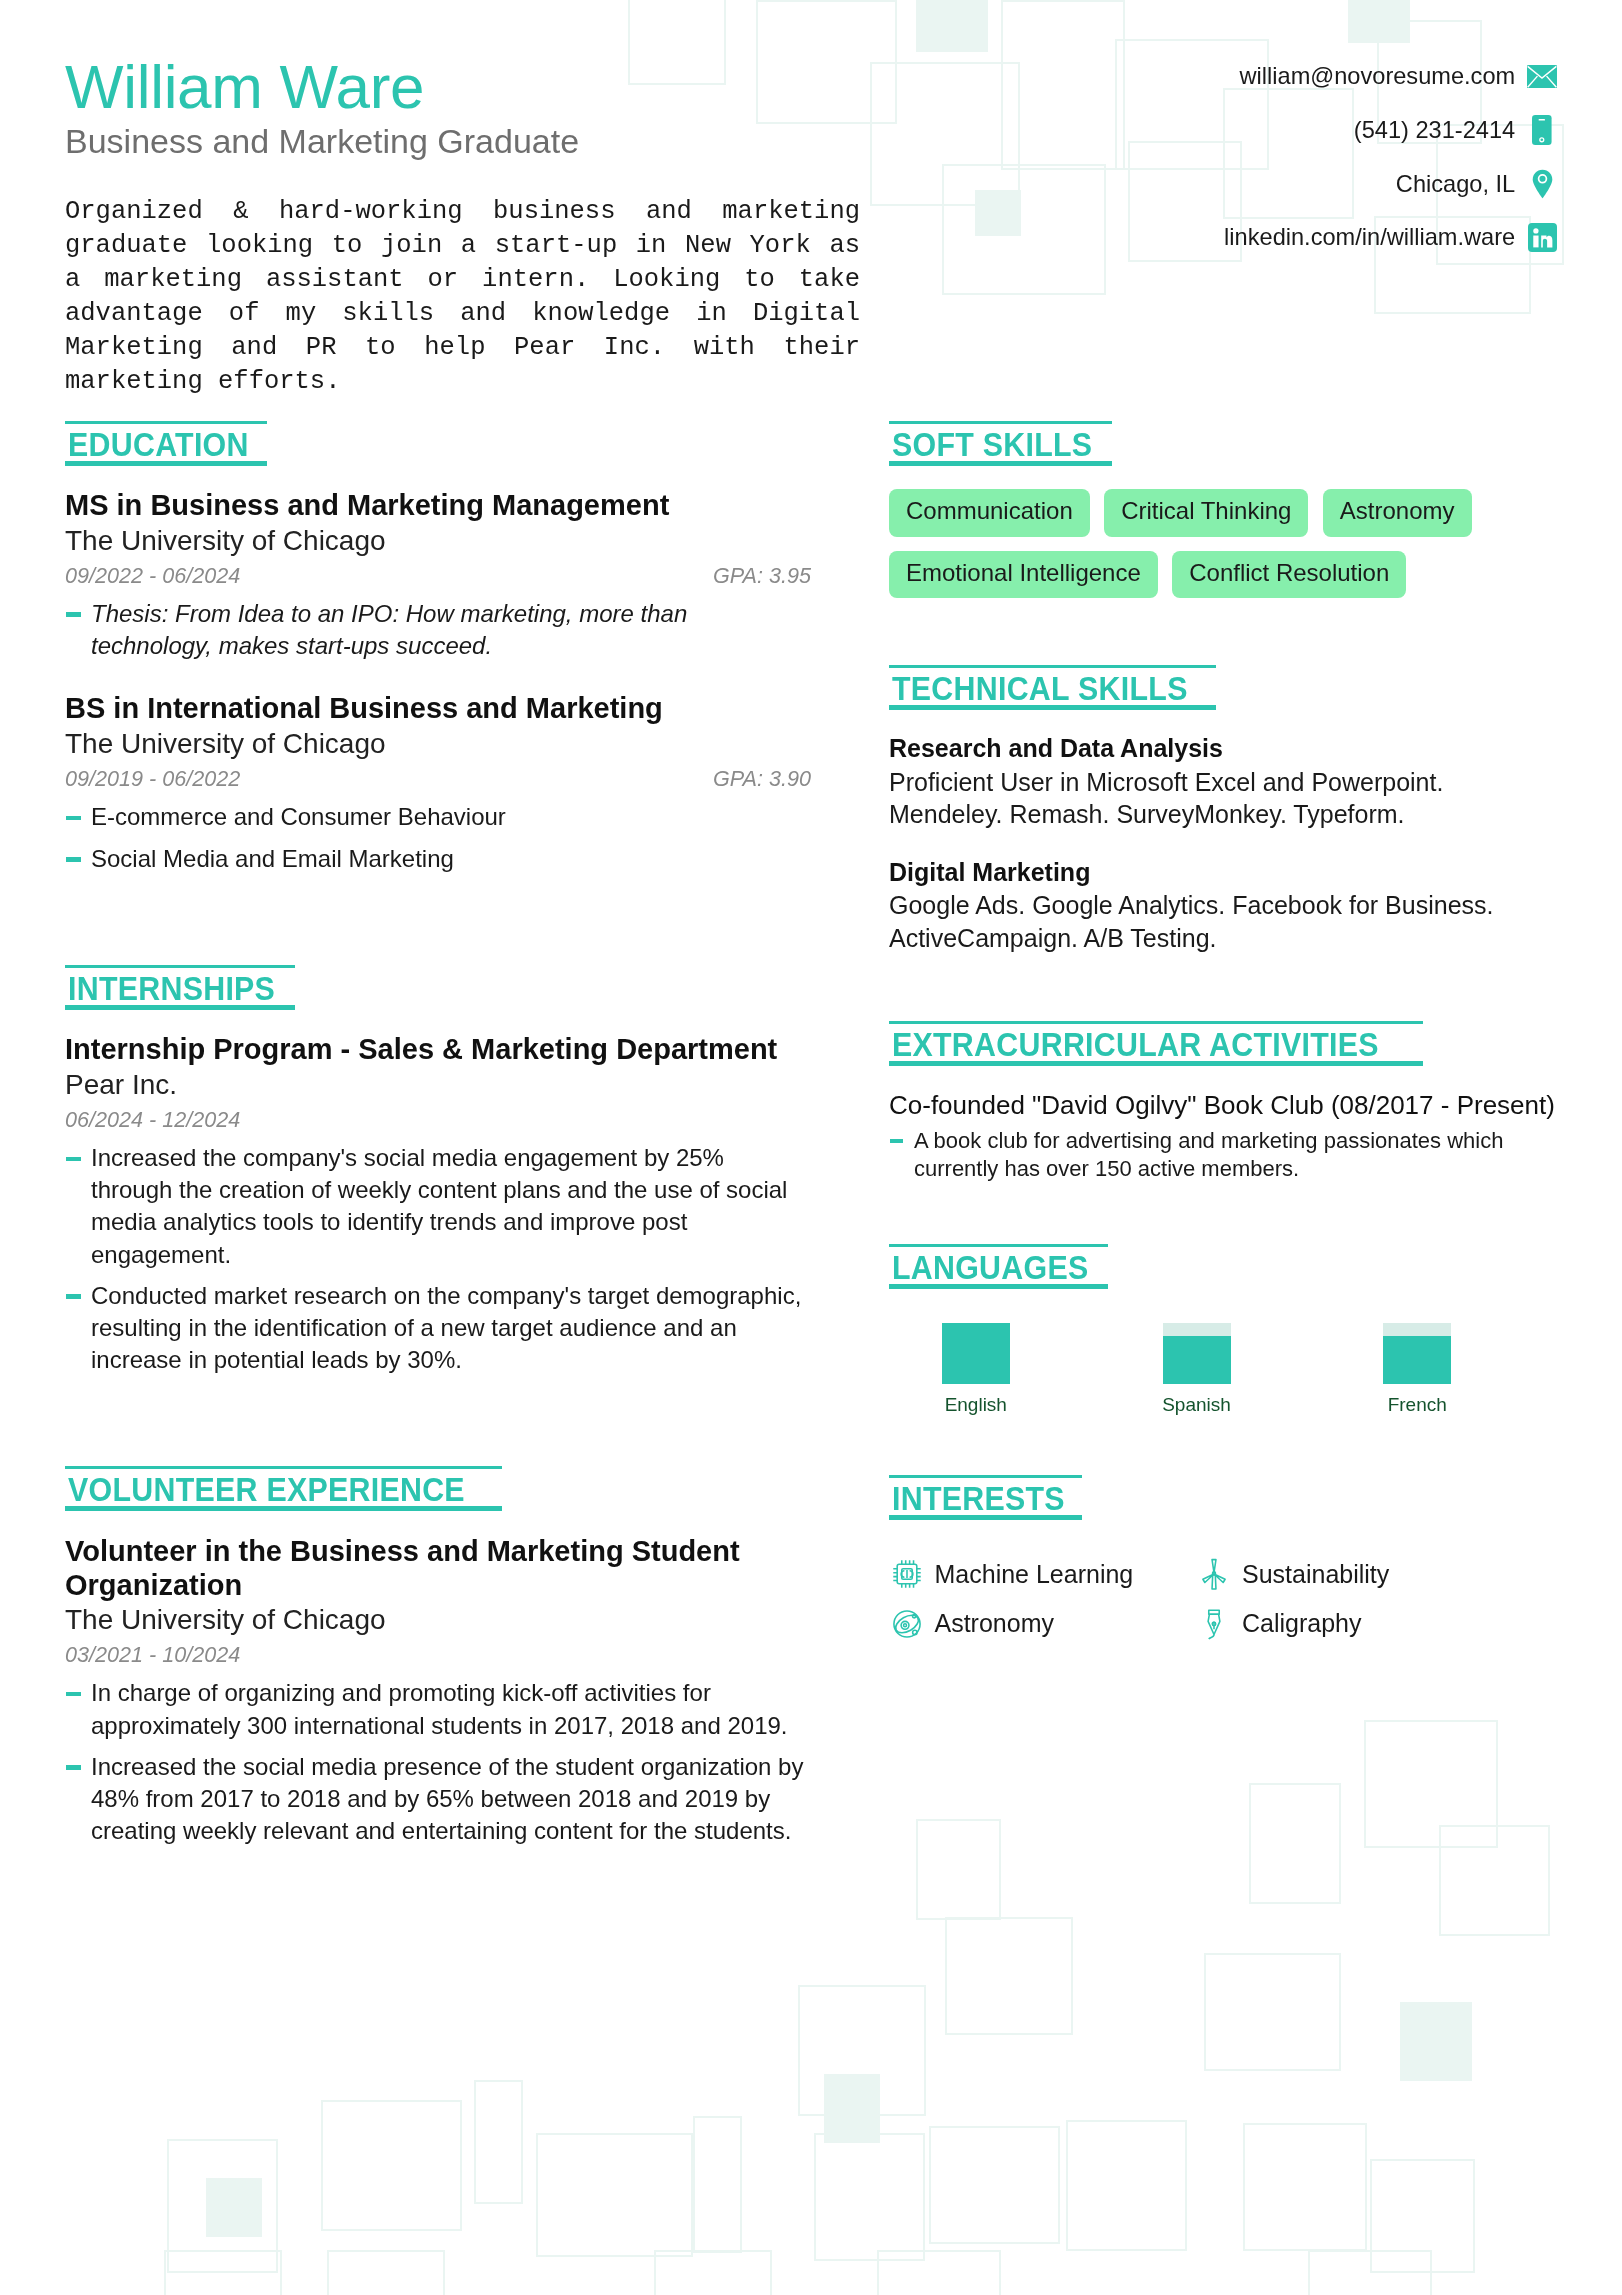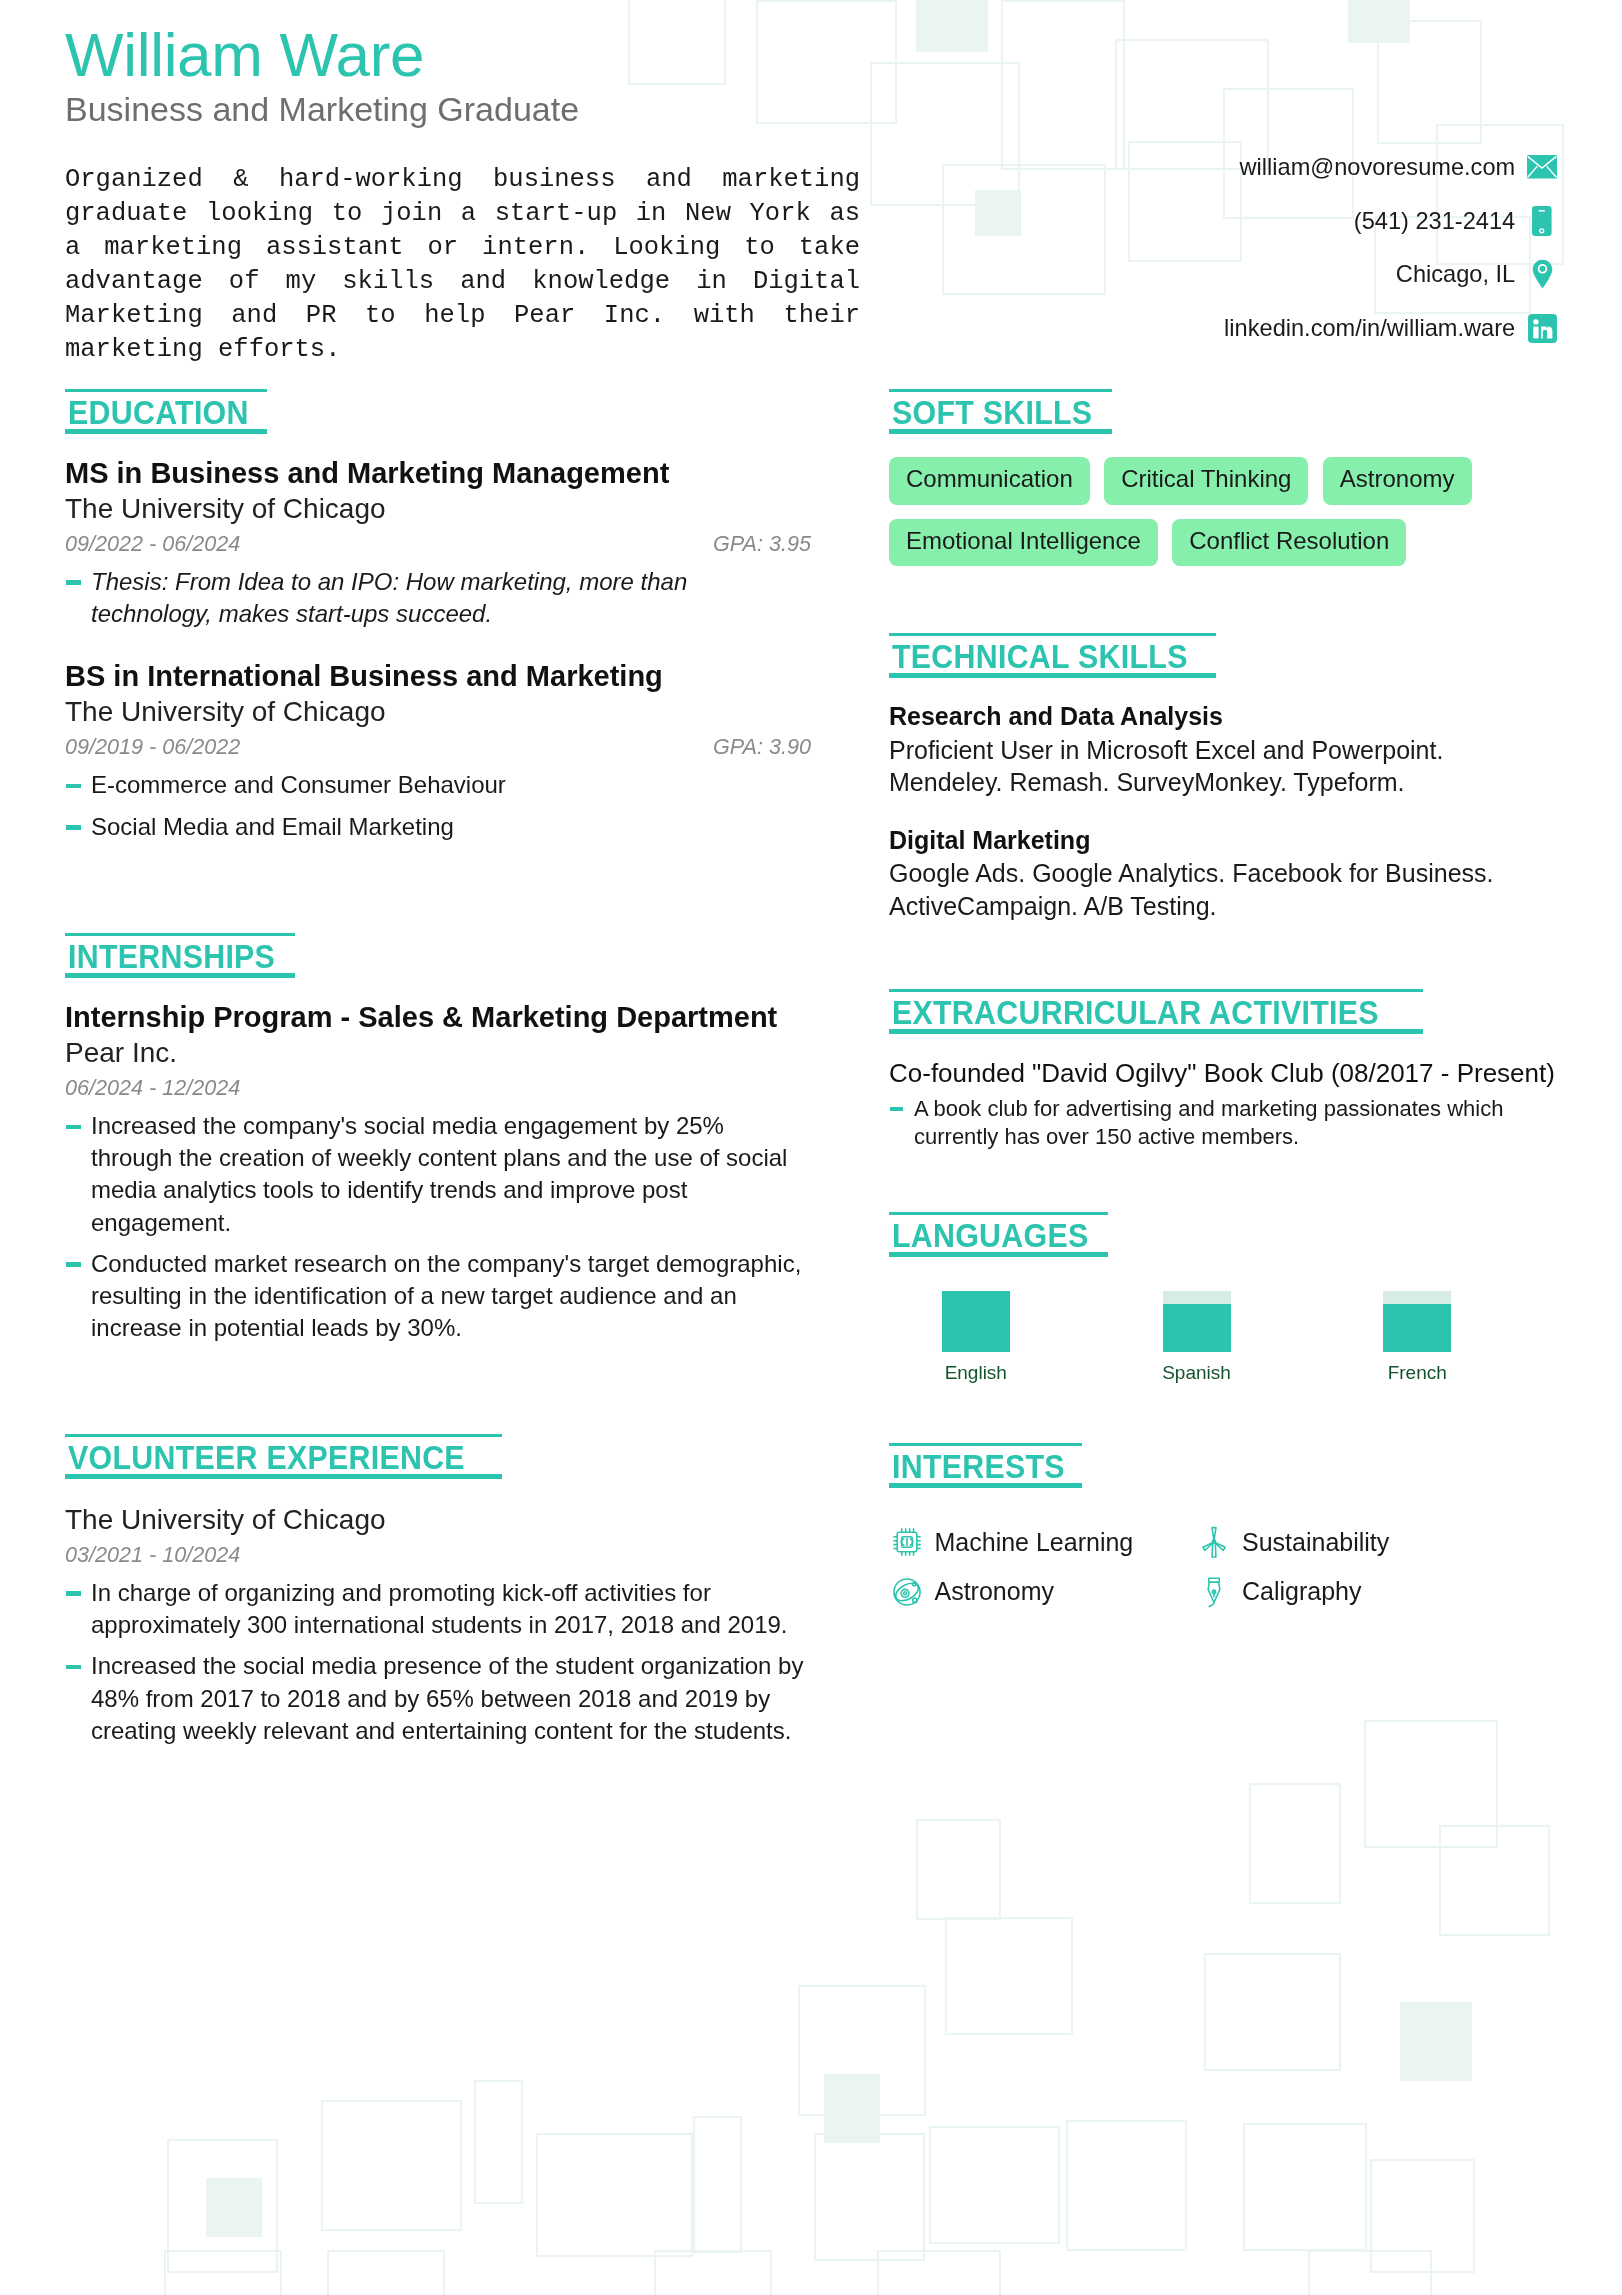--- a/index.html
+++ b/index.html
@@ -39,25 +39,25 @@
 
   
   .content {
     position: relative;
     z-index: 2;
     padding: 0;
   }
 
   .header {
     position: relative;
-    padding: 23px 65px 0 65px;
+    padding: 55px 65px 0 65px;
     box-sizing: border-box;
     display: flex;
     justify-content: space-between;
-    align-items: flex-end;
+    align-items: flex-start;
   }
   .header-left { width: 811px; }
 
   .name {
     font-size: 62px;
     line-height: 1.02;
     font-weight: 400;
     color: #2CC4AF;
     letter-spacing: -0.3px;
     margin: 0 0 3.9px 0;
@@ -463,20 +463,21 @@
         </div>
 
         <div class="spacer-lg"></div>
 
         <div class="section">
           <div class="sec-head">
             <span class="sec-head-text">VOLUNTEER EXPERIENCE</span>
           </div>
 
           <div class="entry">
+            <div class="entry-title">Volunteer in the Business and Marketing Student Organization</div>
             <div class="entry-sub">The University of Chicago</div>
             <div class="entry-meta">
               <span>03/2021 - 10/2024</span>
               <span></span>
             </div>
             <ul class="bullets">
               <li class="bullet">In charge of organizing and promoting kick-off activities for approximately 300 international students in 2017, 2018 and 2019.</li>
               <li class="bullet">Increased the social media presence of the student organization by 48% from 2017 to 2018 and by 65% between 2018 and 2019 by creating weekly relevant and entertaining content for the students.</li>
             </ul>
           </div>

